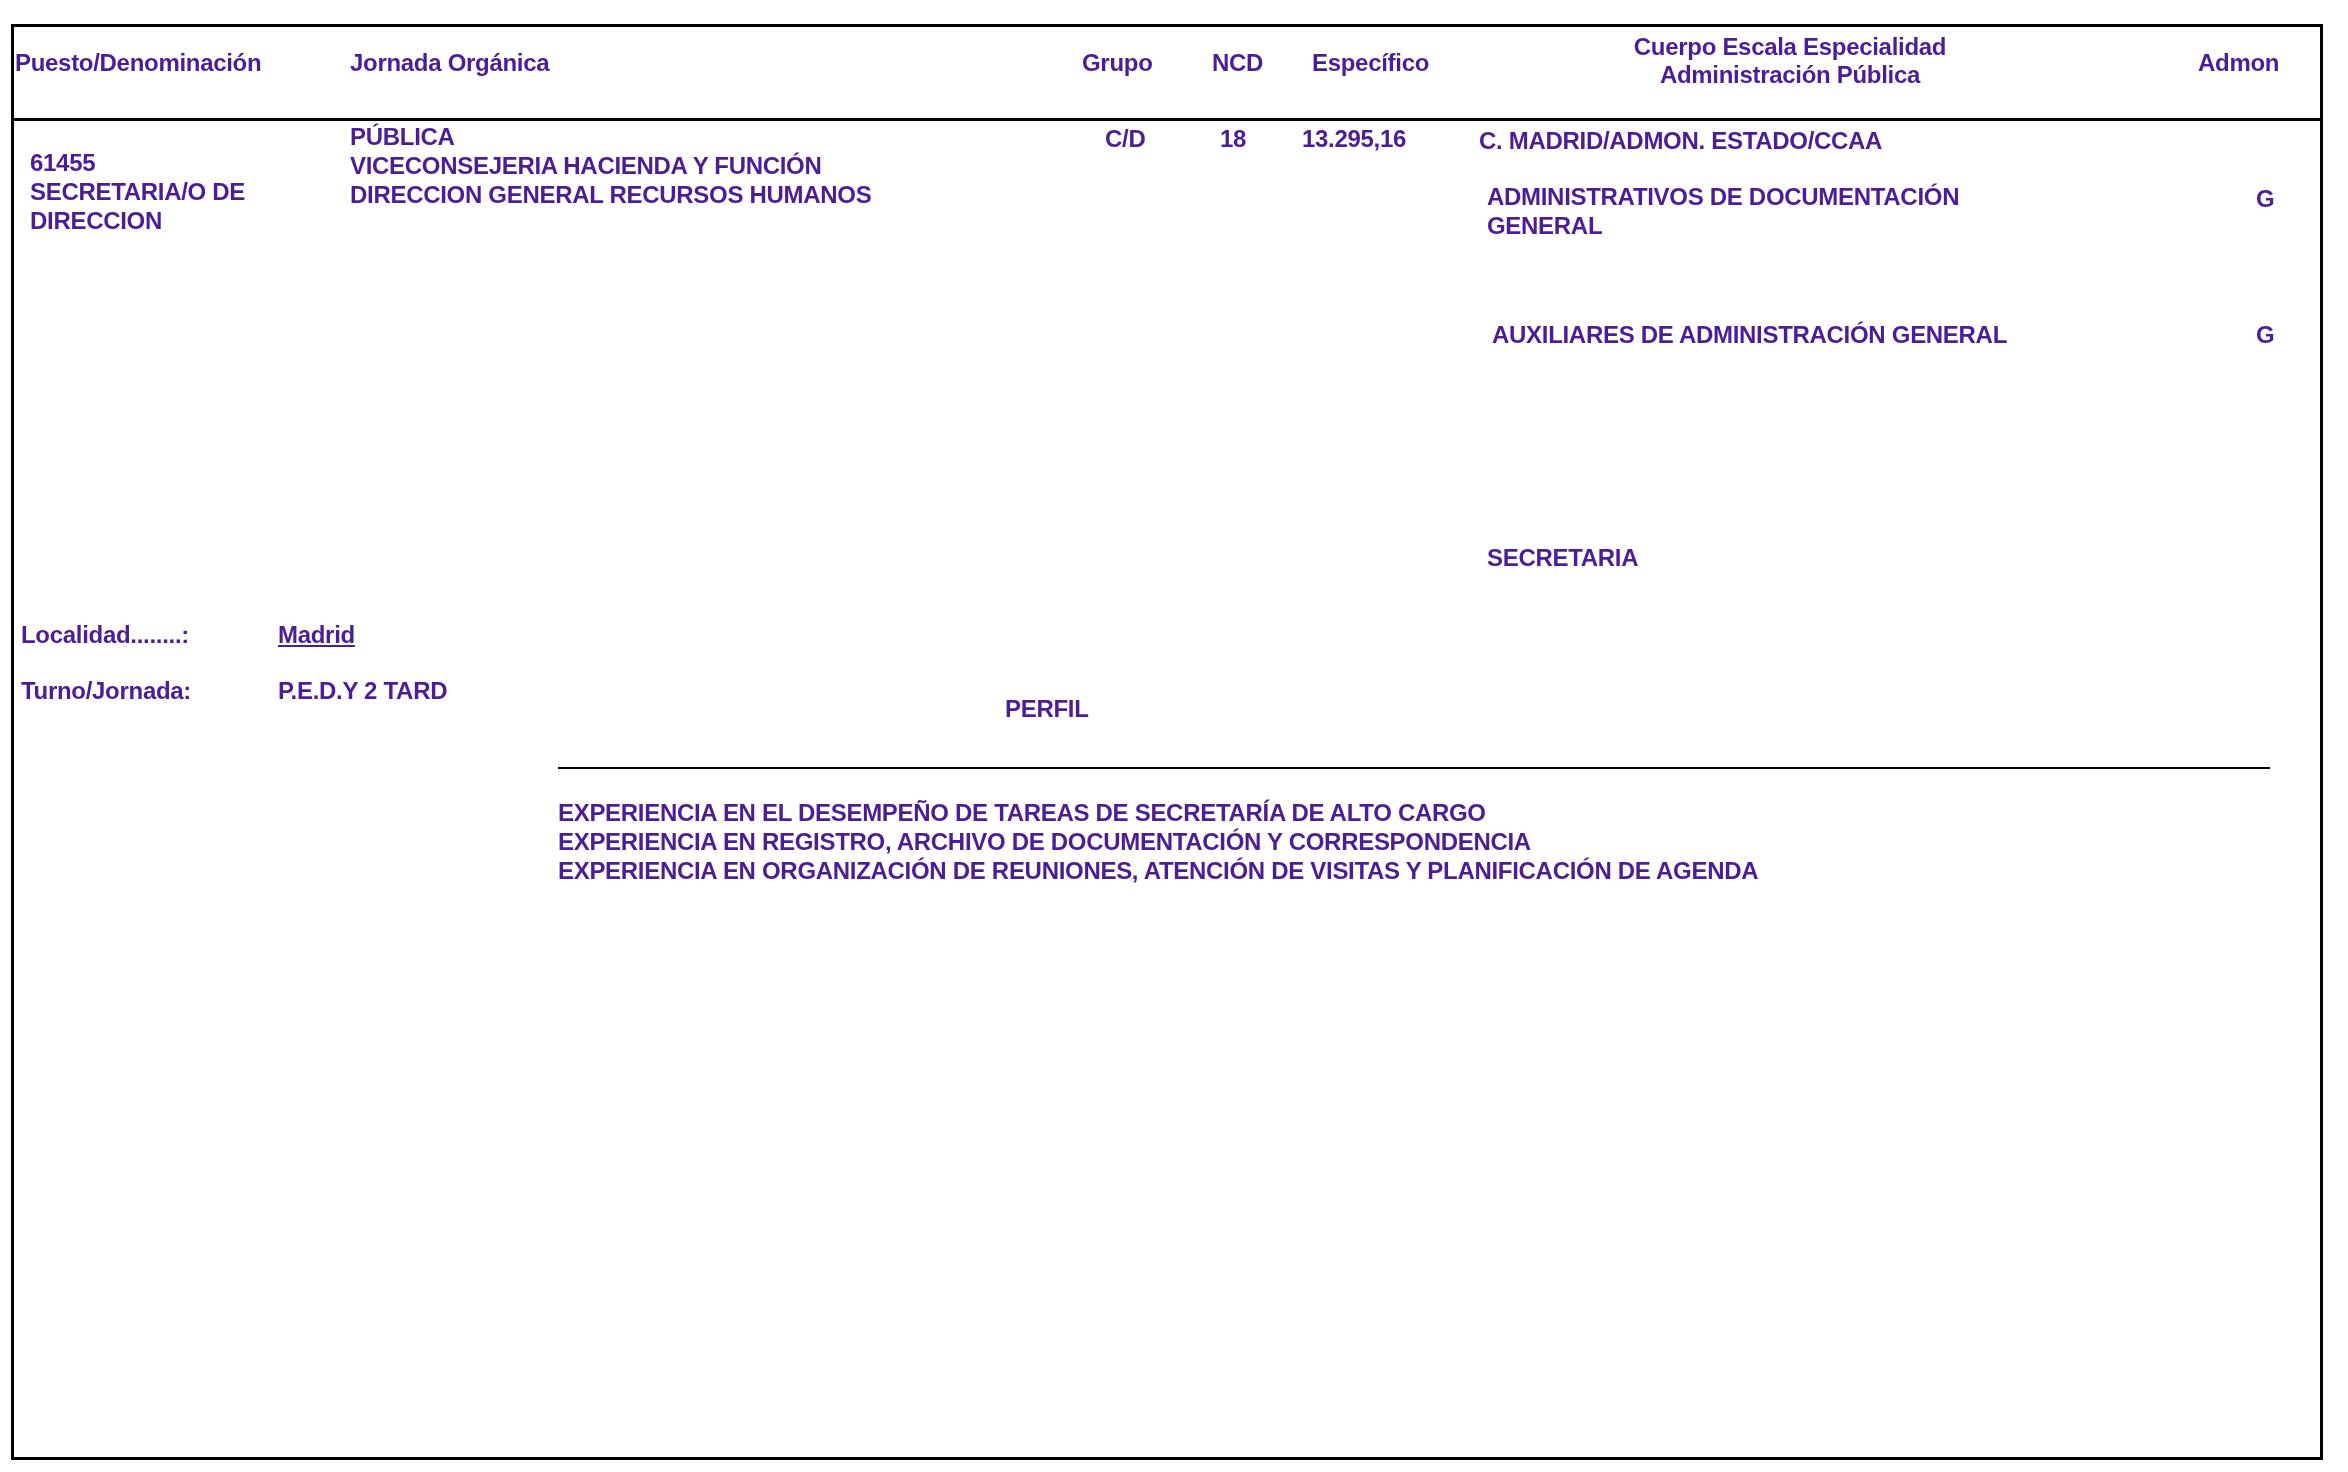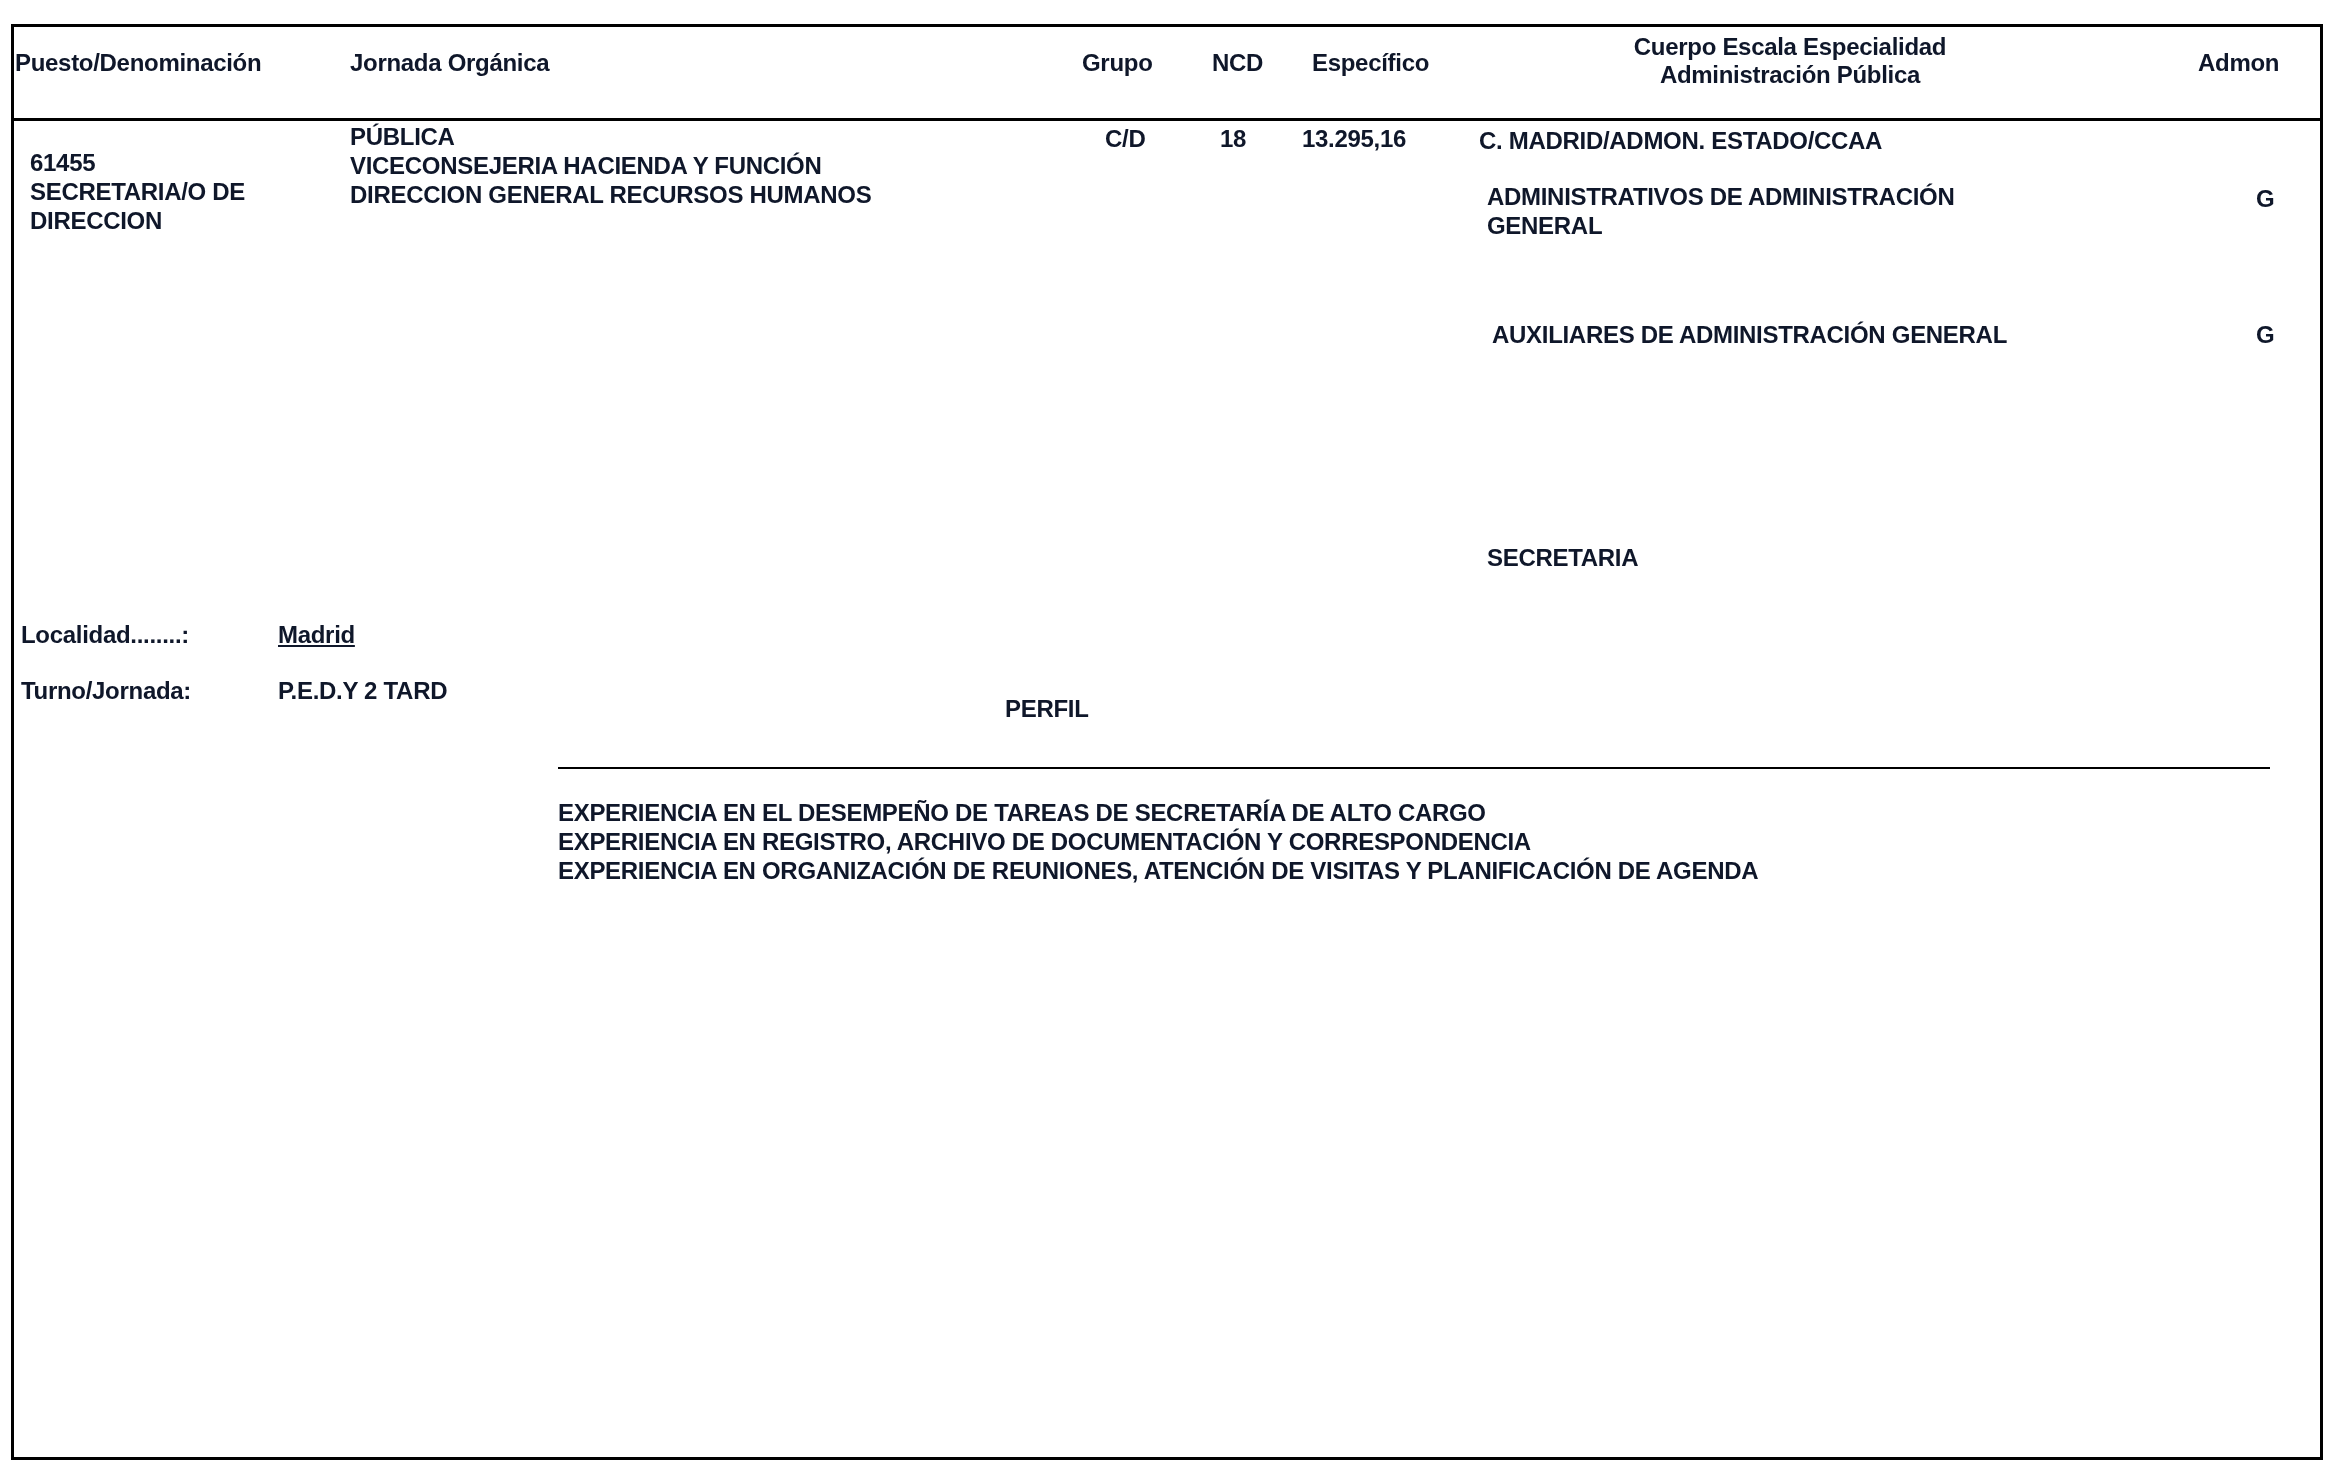--- a/index.html
+++ b/index.html
@@ -7,21 +7,21 @@
     padding: 0;
     background: #ffffff;
   }
   .page {
     position: relative;
     width: 2348px;
     height: 1472px;
     background: #ffffff;
     font-family: "Liberation Sans", sans-serif;
     font-weight: 700;
-    color: #0f172a;
+    color: #4c1d95;
     overflow: hidden;
   }
   .t {
     position: absolute;
     font-size: 24px;
     line-height: 29px;
     letter-spacing: -0.3px;
     white-space: nowrap;
   }
   .frame {
@@ -90,21 +90,21 @@
 
   <div class="t" style="left:1105px; top:124px;">C/D</div>
 
   <div class="t" style="left:1220px; top:124px;">18</div>
 
   <div class="t" style="left:1302px; top:124px;">13.295,16</div>
 
   <div class="t" style="left:1479px; top:126px;">C. MADRID/ADMON. ESTADO/CCAA</div>
 
   <div class="t" style="left:1487px; top:182px;">
-    <div>ADMINISTRATIVOS DE ADMINISTRACIÓN</div>
+    <div>ADMINISTRATIVOS DE DOCUMENTACIÓN</div>
     <div>GENERAL</div>
   </div>
   <div class="t" style="left:2256px; top:184px;">G</div>
 
   <div class="t" style="left:1492px; top:320px;">AUXILIARES DE ADMINISTRACIÓN GENERAL</div>
   <div class="t" style="left:2256px; top:320px;">G</div>
 
   <div class="t" style="left:1487px; top:543px;">SECRETARIA</div>
 
   <div class="t" style="left:21px; top:620px;text-align:center;">Localidad........:</div>

